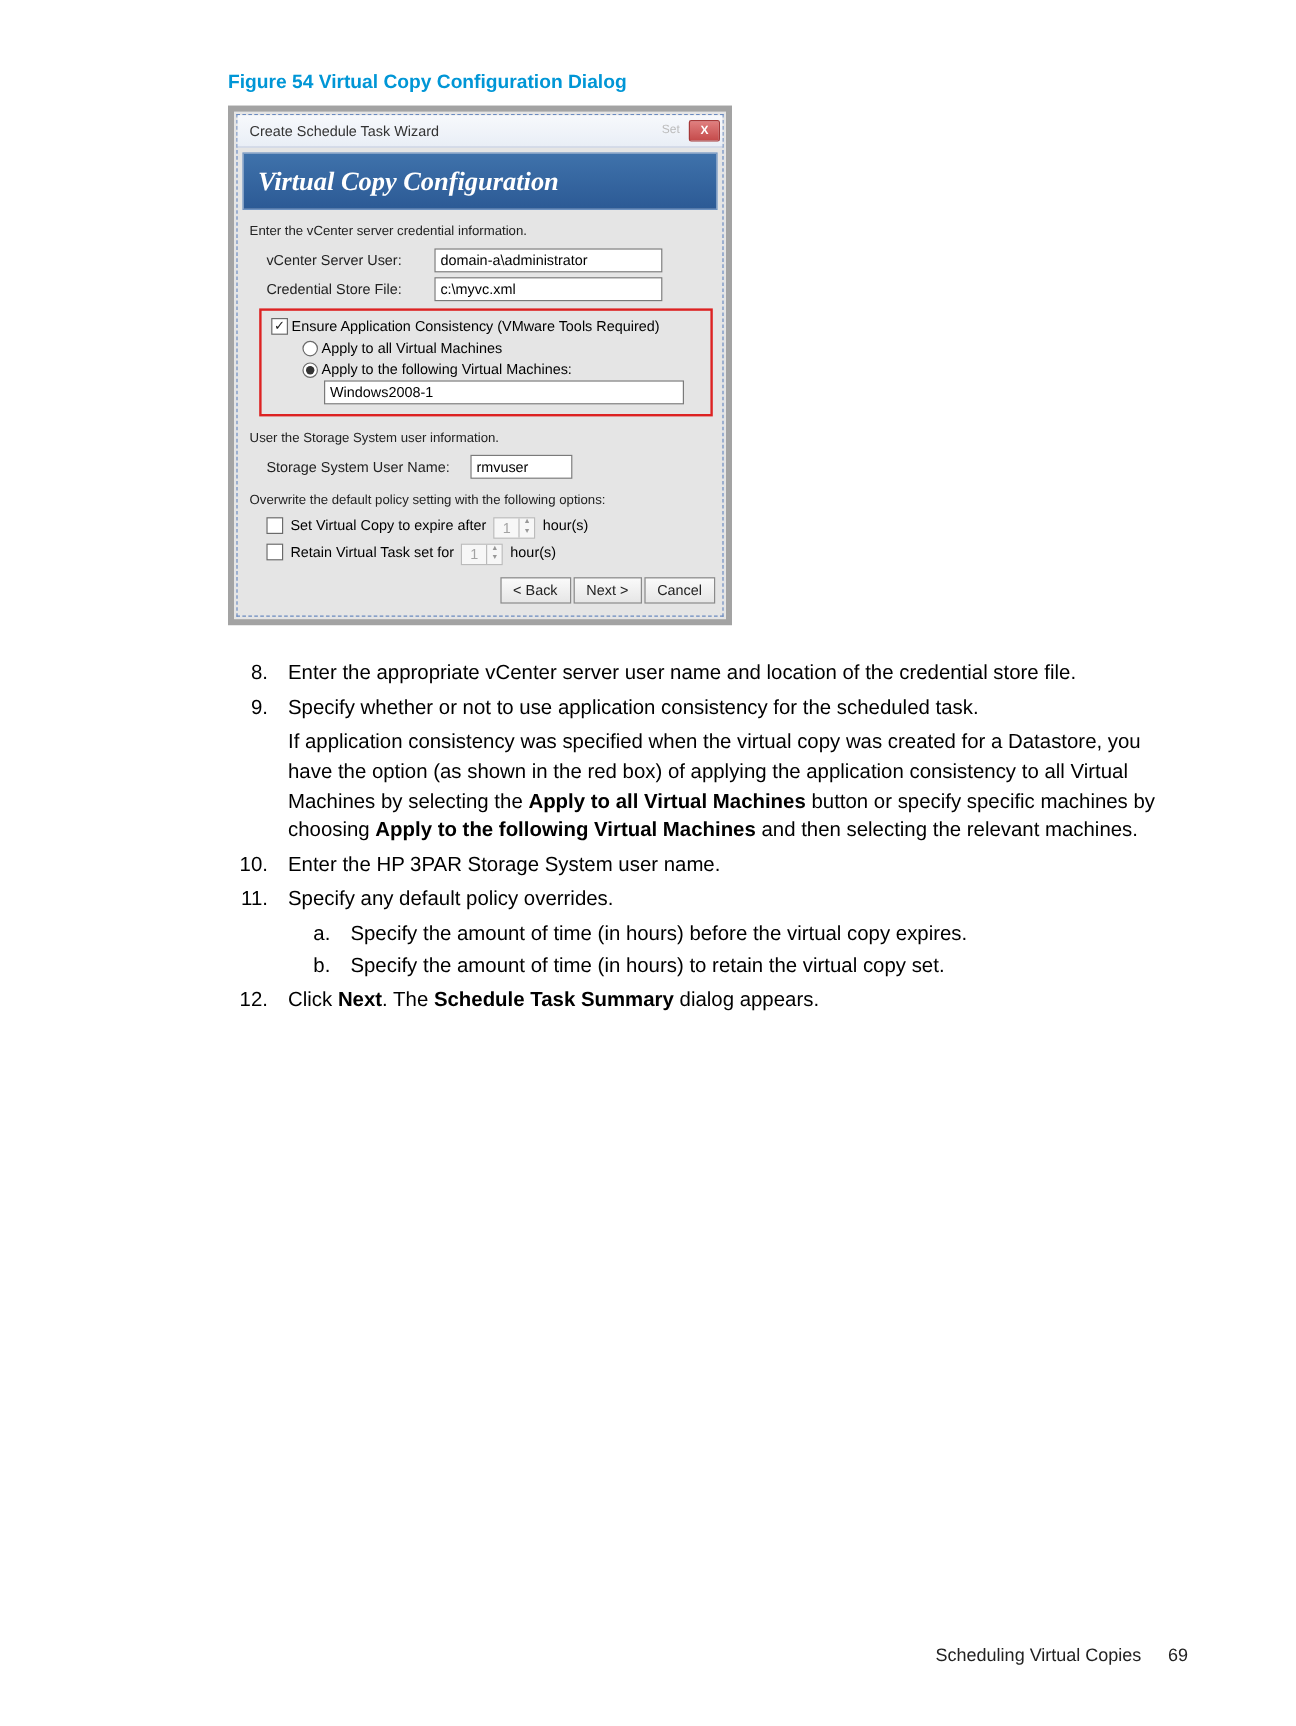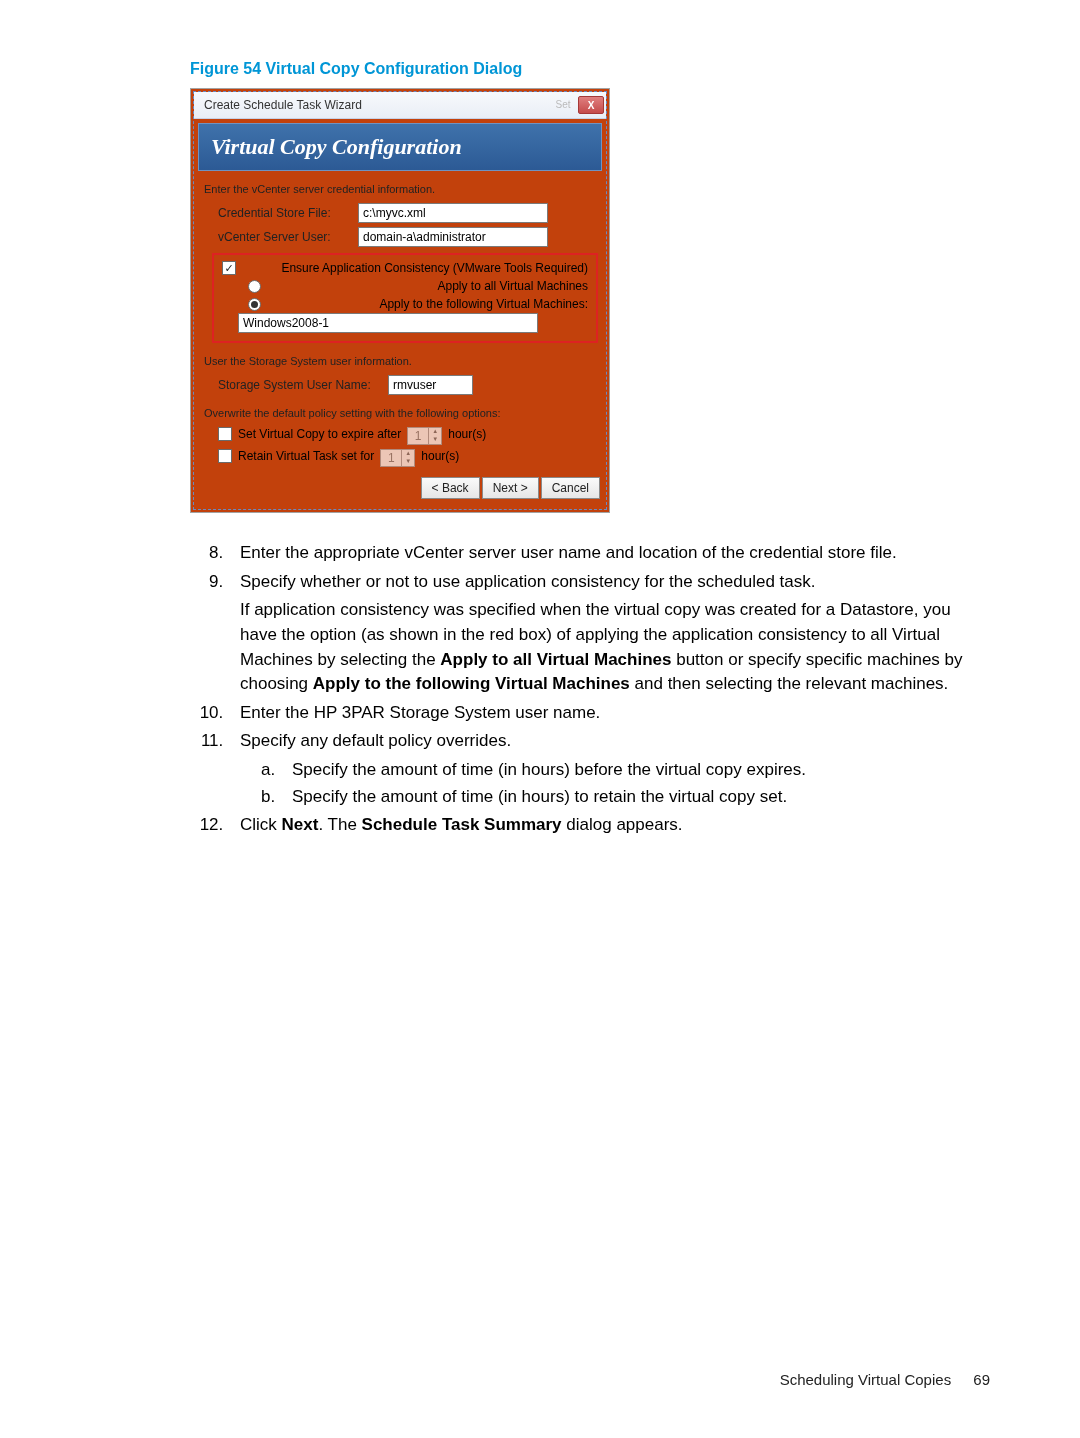--- a/index.html
+++ b/index.html
@@ -18,22 +18,22 @@
   }
   .figure-caption {
     color: #0096d6;
     font-weight: bold;
     font-size: 16px;
     margin-bottom: 10px;
   }
   
   .dialog-shell {
     width: 420px;
-    border: 1px solid #a3a3a3;
-    background: #c2410c;
+    border: 5px solid #a3a3a3;
+    background: #e5e5e5;
     padding: 2px;
     position: relative;
     margin-bottom: 28px;
   }
   .dialog-outer {
     border: 1px dashed #6a8ac0;
     padding: 0;
   }
   .dialog-titlebar {
     display: flex;
@@ -96,21 +96,20 @@
     max-width:190px;
     font-family: Arial, sans-serif;
   }
   .short-input { max-width:85px; }
   .checkbox-row, .radio-row {
     display:flex;
     align-items:center;
     font-size:12px;
     margin:4px 6px 2px 20px;
     gap:3px;
-    justify-content:space-between;
   }
   .check {
     width:14px;height:14px;
     border:1px solid #6a6a6a;
     display:inline-flex;align-items:center;justify-content:center;
     font-size:11px;line-height:11px;
     background:#fff;
   }
   .check.checked::after { content:"✓"; color:#222; }
   .radio {
@@ -119,21 +118,21 @@
     display:inline-flex;align-items:center;justify-content:center;
   }
   .radio.selected::after{
     content:"";width:7px;height:7px;border-radius:50%;background:#333;
   }
   .red-box {
     border:2px solid #d22; padding:2px 2px 4px 2px; margin:6px 4px 2px 14px;
   }
   .indent { margin-left:32px; }
   .vm-input {
-    margin: 0 6px 4px 22px;
+    margin: 0 6px 4px 50px;
     width: 340px;
   }
   .option-rows { margin: 4px 6px 2px 20px; font-size:12px; }
   .option-row { display:flex; align-items:flex-start; gap:6px; margin:4px 0; }
   .spinner-wrap {
     display:inline-flex; align-items:stretch;
     border:1px solid #aaa; height:18px; background:#fff; opacity:0.7;
   }
   .spinner-val {
     width:20px; font-size:12px; color:#888;
@@ -199,26 +198,26 @@
           <span class="title-btn" style="color:#bbb;">Set</span>
           <span class="title-btn close">X</span>
         </div>
       </div>
       <div class="dialog-body">
         <div class="banner">Virtual Copy Configuration</div>
 
         <div class="section-label">Enter the vCenter server credential information.</div>
 
         <div class="form-row">
+          <label>vCenter Server User:</label>
+          <input class="text-input" type="text" value="domain-a\administrator" style="">
+        </div>
+        <div class="form-row">
           <label>Credential Store File:</label>
           <input class="text-input" type="text" value="c:\myvc.xml" style="">
-        </div>
-        <div class="form-row">
-          <label>vCenter Server User:</label>
-          <input class="text-input" type="text" value="domain-a\administrator" style="">
         </div>
 
         <div class="red-box">
           <div class="checkbox-row" style="margin-left:6px;">
             <span class="check checked"></span>
             <span>Ensure Application Consistency (VMware Tools Required)</span>
           </div>
           <div class="radio-row indent">
             <span class="radio"></span>
             <span>Apply to all Virtual Machines</span>

